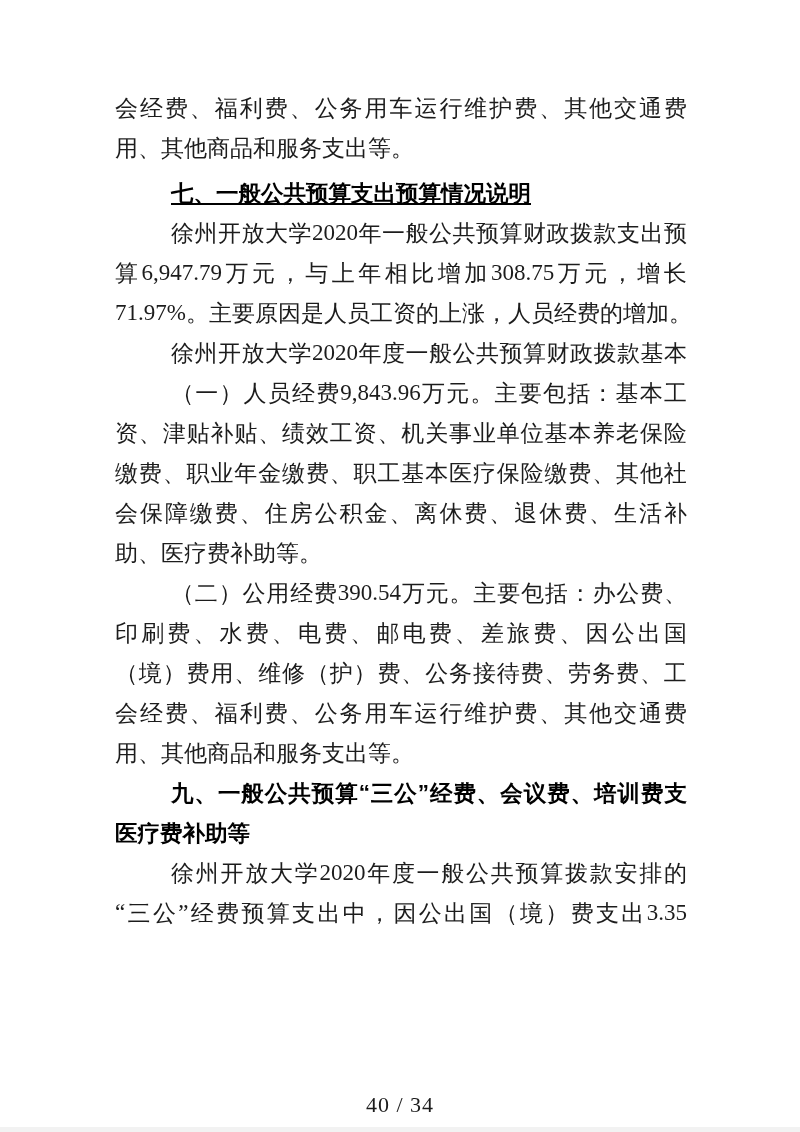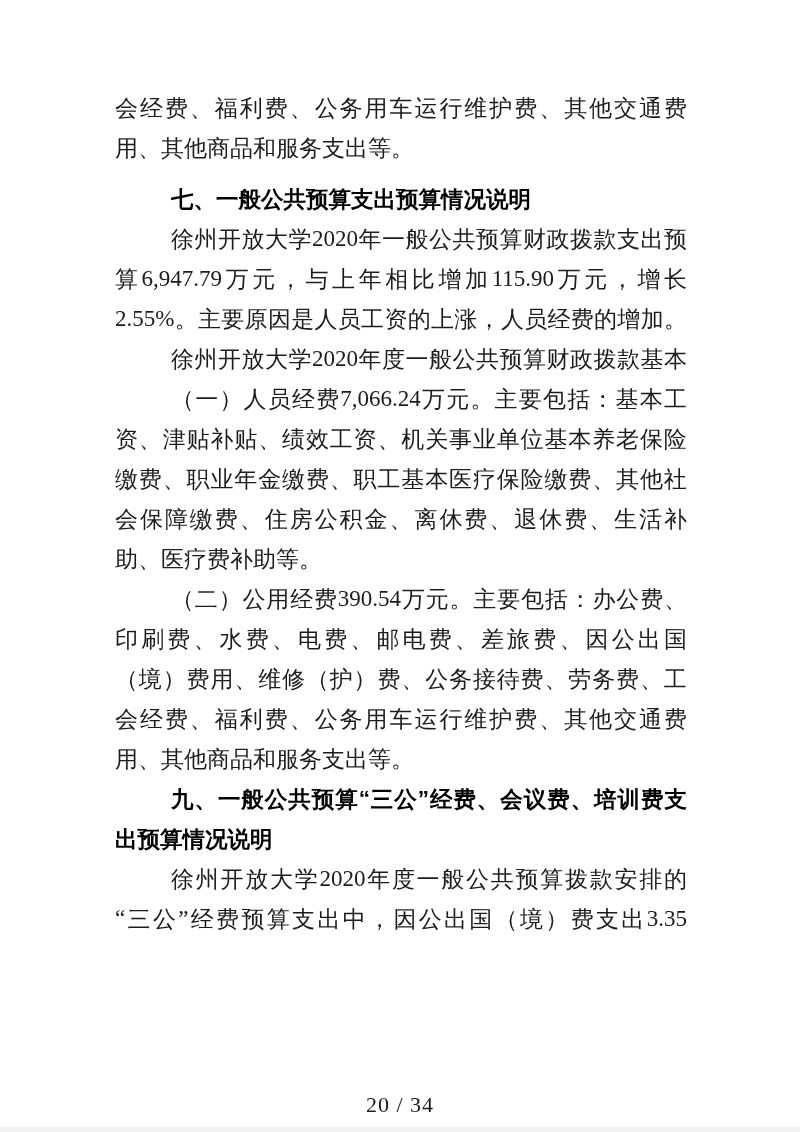--- a/index.html
+++ b/index.html
@@ -30,21 +30,21 @@
   }
   .line.justify { justify-content: space-between; }
   .line.indent { padding-left: 56px; }
   .line.bold {
     font-weight: bold;
     font-size: 22.5px;
     color: #000000;
     font-family: "Liberation Sans", "DejaVu Sans", sans-serif;
   }
   
-  .text-flow .line:nth-child(3) { margin-top: 11px; }
+  .text-flow .line:nth-child(3) { margin-top: 5px; text-decoration: underline; }
   .footer {
     position: absolute;
     left: 0; right: 0; top: 1092px;
     text-align: center;
     font-size: 22px;
     color: #1c1c1c;
     letter-spacing: 1px;
     font-family: "Liberation Serif", "DejaVu Serif", serif;
   }
   .bottom-edge {
@@ -115,29 +115,29 @@
         <span>万</span>
         <span>元</span>
         <span>，</span>
         <span>与</span>
         <span>上</span>
         <span>年</span>
         <span>相</span>
         <span>比</span>
         <span>增</span>
         <span>加</span>
-        <span>115.90</span>
+        <span>308.75</span>
         <span>万</span>
         <span>元</span>
         <span>，</span>
         <span>增</span>
         <span>长</span>
       </div>
       <div class="line justify">
-        <span>2.55%</span>
+        <span>71.97%</span>
         <span>。</span>
         <span>主</span>
         <span>要</span>
         <span>原</span>
         <span>因</span>
         <span>是</span>
         <span>人</span>
         <span>员</span>
         <span>工</span>
         <span>资</span>
@@ -178,21 +178,21 @@
         <span>本</span>
       </div>
       <div class="line indent justify">
         <span>（</span>
         <span>一</span>
         <span>）</span>
         <span>人</span>
         <span>员</span>
         <span>经</span>
         <span>费</span>
-        <span>7,066.24</span>
+        <span>9,843.96</span>
         <span>万</span>
         <span>元</span>
         <span>。</span>
         <span>主</span>
         <span>要</span>
         <span>包</span>
         <span>括</span>
         <span>：</span>
         <span>基</span>
         <span>本</span>
@@ -392,21 +392,21 @@
         <span>、</span>
         <span>会</span>
         <span>议</span>
         <span>费</span>
         <span>、</span>
         <span>培</span>
         <span>训</span>
         <span>费</span>
         <span>支</span>
       </div>
-      <div class="line bold">出预算情况说明</div>
+      <div class="line bold">医疗费补助等</div>
       <div class="line indent justify">
         <span>徐</span>
         <span>州</span>
         <span>开</span>
         <span>放</span>
         <span>大</span>
         <span>学</span>
         <span>2020</span>
         <span>年</span>
         <span>度</span>
@@ -441,15 +441,15 @@
         <span>国</span>
         <span>（</span>
         <span>境</span>
         <span>）</span>
         <span>费</span>
         <span>支</span>
         <span>出</span>
         <span>3.35</span>
       </div>
     </div>
-  <div class="footer">20 / 34</div>
+  <div class="footer">40 / 34</div>
   <div class="bottom-edge"></div>
 </div>
 
 </body></html>

